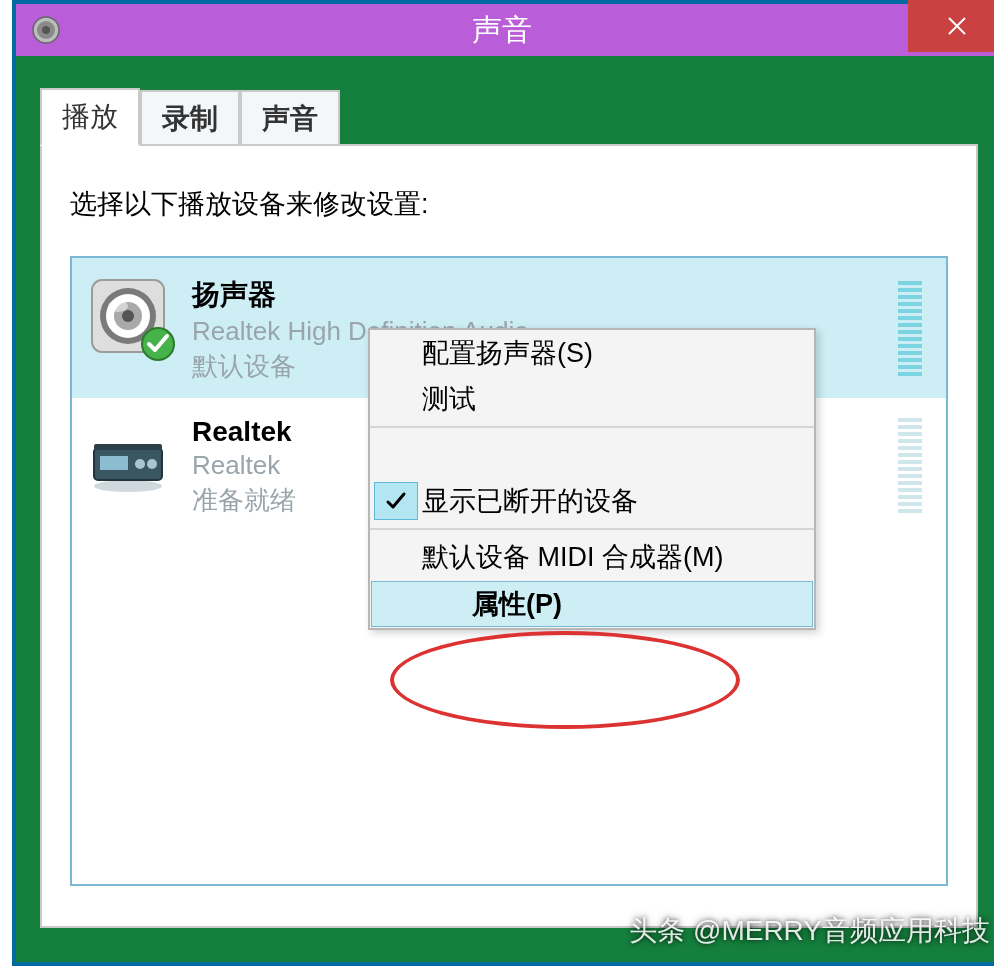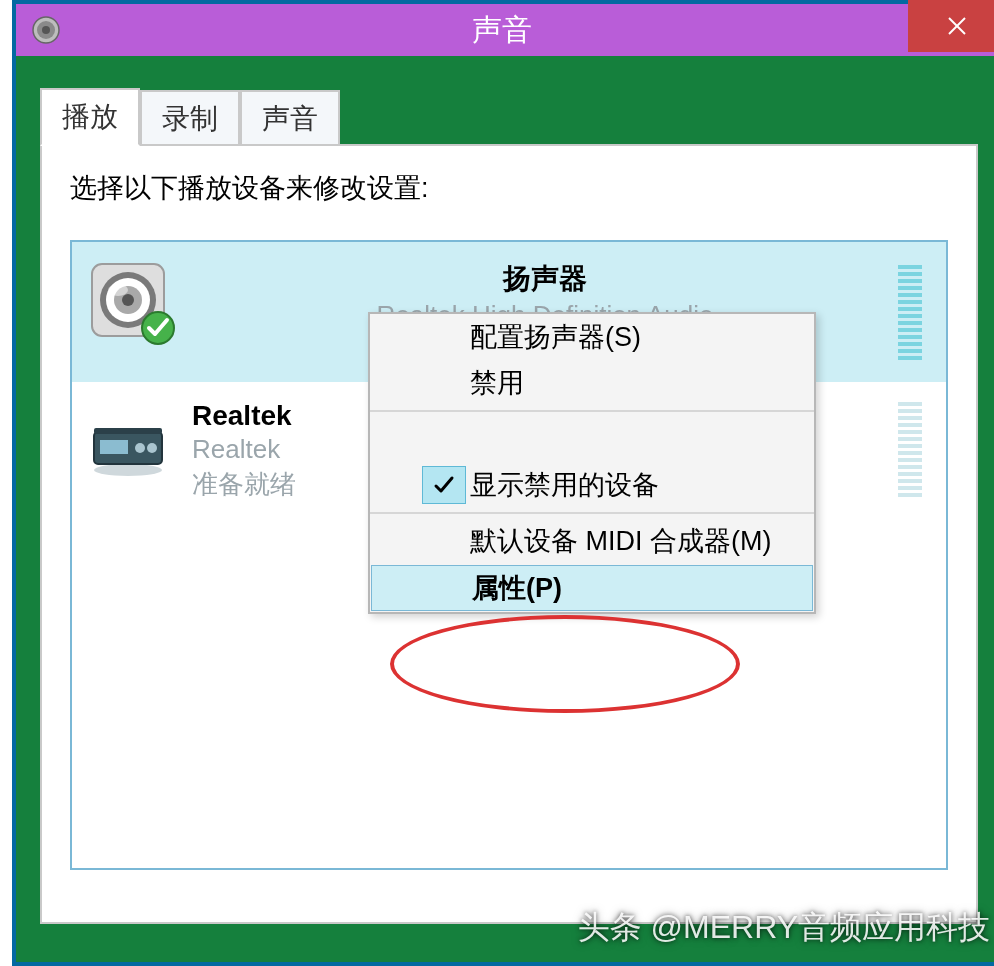--- a/index.html
+++ b/index.html
@@ -74,26 +74,27 @@
   top: 2px;
 }
 .tab.active {
   background: #fff;
   border-color: #c9c9c9;
   border-bottom: 2px solid #fff;
   z-index: 3;
 }
 .tab:not(.active) {
   top: 4px;
+  font-weight: bold;
 }
 .tab-body {
   border: 2px solid #c9c9c9;
   border-top: 2px solid #c9c9c9;
   background: #fff;
-  padding: 24px 28px;
+  padding: 40px 28px;
   position: relative;
   min-height: 780px;
 }
 .instruction {
   font-size: 27px;
   color: #000;
   margin-bottom: 34px;
 }
 .device-list {
   border: 2px solid #7ab8d6;
@@ -102,21 +103,20 @@
   height: 630px;
 }
 .device-item {
   display: flex;
   align-items: flex-start;
   padding: 18px 16px 14px 16px;
   position: relative;
 }
 .device-item.selected {
   background: #cdeef5;
-  text-align: center;
 }
 .device-icon {
   width: 80px; height: 80px;
   position: relative;
   flex-shrink: 0;
 }
 .speaker-svg { width: 80px; height: 80px; }
 .default-badge {
   position: absolute;
   bottom: -6px; right: -8px;
@@ -163,21 +163,20 @@
   box-shadow: 3px 3px 8px rgba(0,0,0,0.18);
   z-index: 10;
 }
 .ctx-item {
   display: flex;
   align-items: center;
   font-size: 27px;
   color: #000;
   padding: 6px 12px 6px 0;
   height: 46px;
-  margin-left: 48px;
 }
 .ctx-item.sep {
   height: 0;
   padding: 0;
   border-top: 2px solid #d6d6d6;
   margin: 4px 0;
 }
 .ctx-check {
   width: 52px;
   height: 42px;
@@ -210,21 +209,21 @@
   height: 98px;
   border: 4px solid #dc3232;
   border-radius: 50%;
   z-index: 20;
   pointer-events: none;
 }
 .watermark {
   position: absolute;
   right: 12px;
   bottom: 12px;
-  font-size: 32px;
+  font-size: 28px;
   color: rgba(255,255,255,0.88);
   text-shadow: 0 0 8px rgba(0,0,0,0.5), 0 0 4px rgba(0,0,0,0.6);
   z-index: 50;
 }
 </style>
 </head>
 <body>
 
 <div class="window-frame">
   <div class="titlebar">
@@ -330,33 +329,33 @@
           </div>
         </div>
 
         <div class="ctx-menu">
           <div class="ctx-item">
             <div class="ctx-check"></div>
             <div class="ctx-label">配置扬声器(S)</div>
           </div>
           <div class="ctx-item">
             <div class="ctx-check"></div>
-            <div class="ctx-label">禁用</div>
+            <div class="ctx-label">测试</div>
           </div>
           <div class="ctx-item sep"></div>
           <div class="ctx-item">
             <div class="ctx-check"></div>
           </div>
           <div class="ctx-item">
             <div class="ctx-check checked">
               <svg width="22" height="22" viewBox="0 0 22 22">
                   <path d="M3 12 l5 5 l11 -13" fill="none" stroke="#000" stroke-width="3" stroke-linecap="round" stroke-linejoin="round"></path>
                 </svg>
             </div>
-            <div class="ctx-label">显示禁用的设备</div>
+            <div class="ctx-label">显示已断开的设备</div>
           </div>
           <div class="ctx-item sep"></div>
           <div class="ctx-item">
             <div class="ctx-check"></div>
             <div class="ctx-label">默认设备 MIDI 合成器(M)</div>
           </div>
           <div class="ctx-item hover">
             <div class="ctx-check"></div>
             <div class="ctx-label" style="font-weight:700">属性(P)</div>
           </div>

